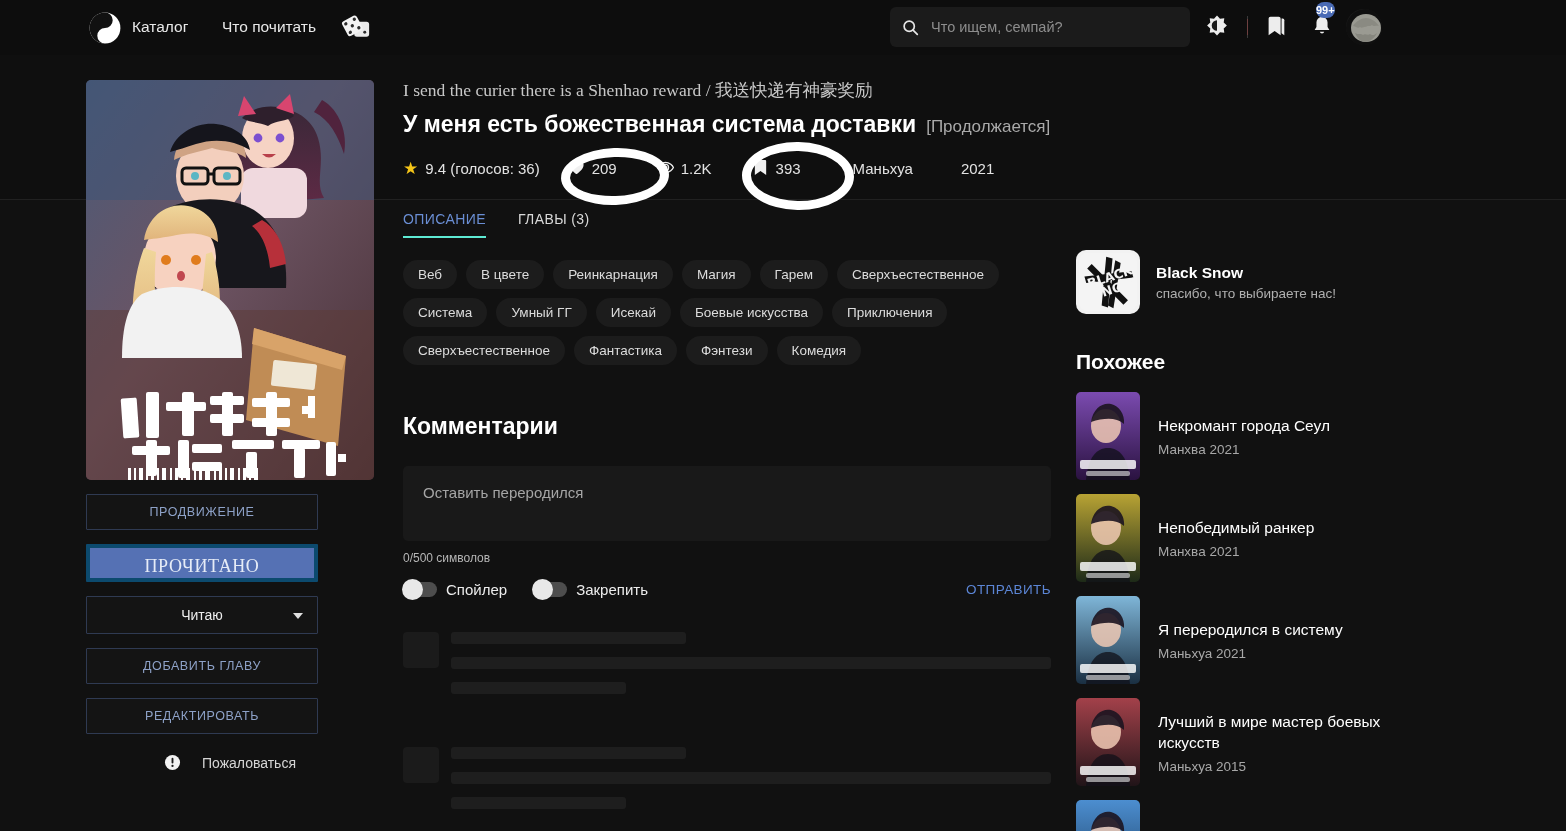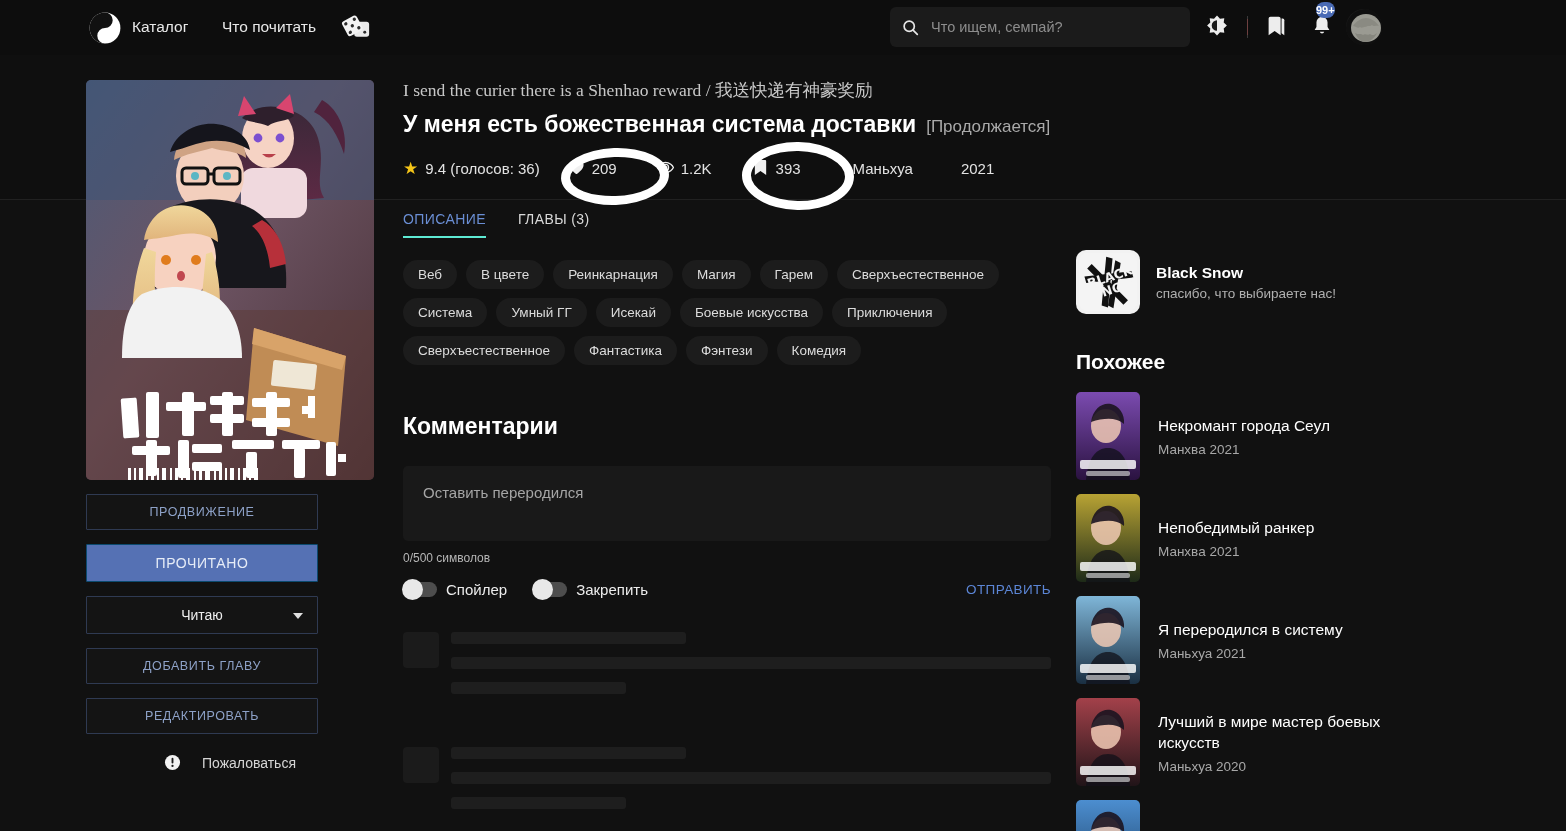--- a/index.html
+++ b/index.html
@@ -99,22 +99,22 @@
     margin-top: 14px; border-radius: 1px;
     font-size: 12.5px; letter-spacing: .6px;
     font-family: "Liberation Sans", sans-serif;
     cursor: pointer; text-align: center;
     line-height: 34px;
   }
   .btn-outline {
     background: #141414; border: 1px solid #2f3a52; color: #8ea2c8;
   }
   .btn-primary {
-    background: #5571b4; border: 1px solid #0c4a6e; color: #e6ecf7;
-    height: 38px; line-height: 36px; font-size: 14px;
+    background: #5571b4; border: 4px solid #0c4a6e; color: #e6ecf7;
+    height: 38px; line-height: 36px; font-size: 18px; font-family: Liberation Serif, serif;
   }
   .btn-select {
     background: #141414; border: 1px solid #2f3a52; color: #ededed;
     height: 38px; line-height: 36px; font-size: 14px;
     position: relative; letter-spacing: 0;
   }
   .caret {
     position: absolute; right: 14px; top: 16px;
     width: 0; height: 0;
     border-left: 5px solid transparent; border-right: 5px solid transparent;
@@ -681,21 +681,21 @@
             <rect width="64" height="88" fill="url(#g3)"></rect>
             <ellipse cx="30" cy="34" rx="15" ry="17" fill="#f0c9b4" opacity=".85"></ellipse>
             <path d="M15 30c2-14 12-20 20-18s14 10 13 20c-8-7-20-6-33-2z" fill="#1c1420" opacity=".9"></path>
             <path d="M10 88c2-22 10-32 22-32s20 10 22 32z" fill="#101018" opacity=".75"></path>
             <rect x="4" y="68" width="56" height="9" rx="2" fill="#ffffff" opacity=".82"></rect>
             <rect x="10" y="79" width="44" height="5" rx="2" fill="#ffffff" opacity=".55"></rect>
           </svg>
         </div>
         <div>
           <div class="sim-name">Лучший в мире мастер боевых искусств</div>
-          <div class="sim-sub">Маньхуа 2020</div>
+          <div class="sim-sub">Маньхуа 2015</div>
         </div>
       </div>
       <div class="sim-item">
         <div class="sim-cover">
           <svg viewBox="0 0 64 88" preserveAspectRatio="none">
             <defs>
               <linearGradient id="g4" x1="0" y1="0" x2="0" y2="1">
                 <stop offset="0%" stop-color="#4c8ed0"></stop>
                 <stop offset="100%" stop-color="#1a3a5c"></stop>
               </linearGradient>

